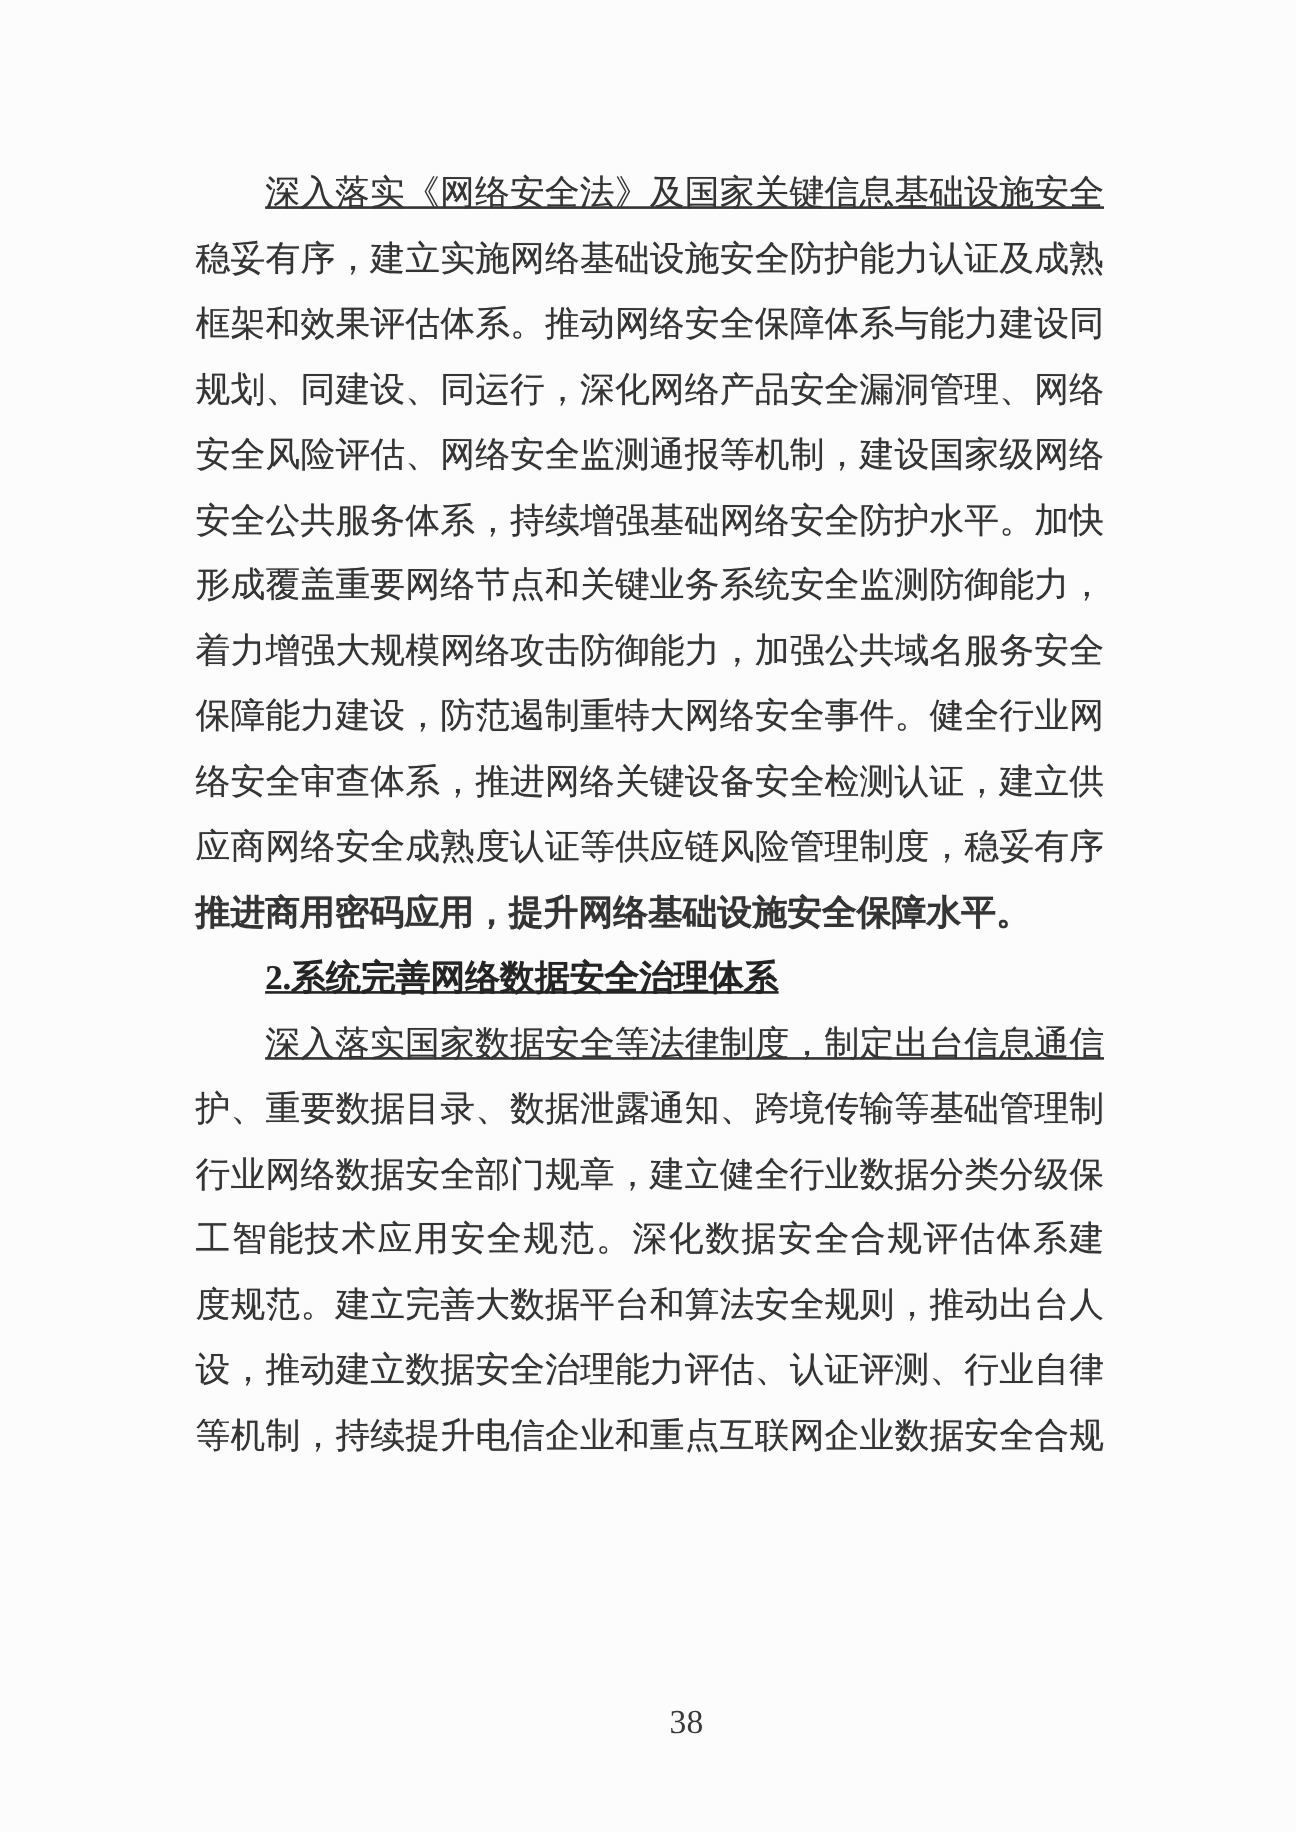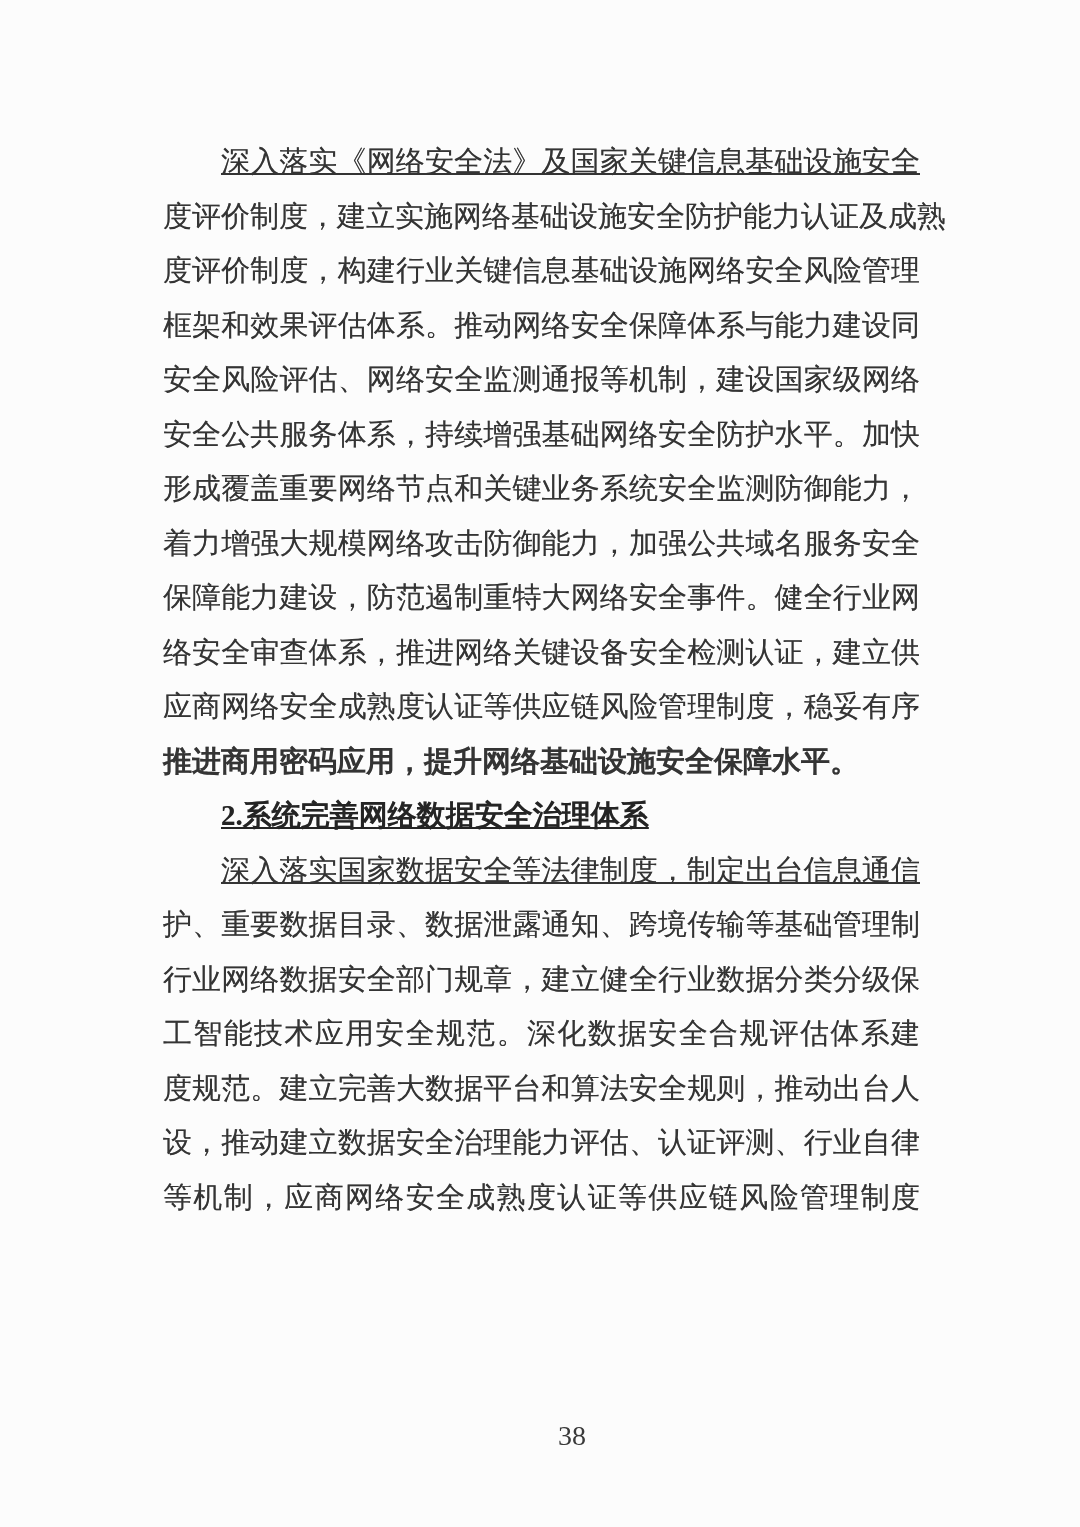--- a/index.html
+++ b/index.html
@@ -60,34 +60,34 @@
     font-family: "Liberation Serif", "DejaVu Serif", serif;
     padding-left: 32px;
   }
 </style>
 </head>
 <body>
 
 <div class="page">
   <div class="text-block">
       <div class="line indent">深入落实《网络安全法》及国家关键信息基础设施安全</div>
-      <div class="line">度评价制度，建立实施网络基础设施安全防护能力认证及成熟</div>
-      <div class="line">度评价制度，构建行业关键信息基础设施网络安全风险管理</div>
+      <div class="line">稳妥有序，建立实施网络基础设施安全防护能力认证及成熟</div>
       <div class="line">框架和效果评估体系。推动网络安全保障体系与能力建设同</div>
+      <div class="line">规划、同建设、同运行，深化网络产品安全漏洞管理、网络</div>
       <div class="line">安全风险评估、网络安全监测通报等机制，建设国家级网络</div>
       <div class="line">安全公共服务体系，持续增强基础网络安全防护水平。加快</div>
       <div class="line">形成覆盖重要网络节点和关键业务系统安全监测防御能力，</div>
       <div class="line">着力增强大规模网络攻击防御能力，加强公共域名服务安全</div>
       <div class="line">保障能力建设，防范遏制重特大网络安全事件。健全行业网</div>
       <div class="line">络安全审查体系，推进网络关键设备安全检测认证，建立供</div>
       <div class="line">应商网络安全成熟度认证等供应链风险管理制度，稳妥有序</div>
       <div class="line short">推进商用密码应用，提升网络基础设施安全保障水平。</div>
       <div class="line heading indent short">2.系统完善网络数据安全治理体系</div>
       <div class="line indent">深入落实国家数据安全等法律制度，制定出台信息通信</div>
       <div class="line">护、重要数据目录、数据泄露通知、跨境传输等基础管理制</div>
       <div class="line">行业网络数据安全部门规章，建立健全行业数据分类分级保</div>
       <div class="line">工智能技术应用安全规范。深化数据安全合规评估体系建</div>
       <div class="line">度规范。建立完善大数据平台和算法安全规则，推动出台人</div>
       <div class="line">设，推动建立数据安全治理能力评估、认证评测、行业自律</div>
-      <div class="line">等机制，应商网络安全成熟度认证等供应链风险管理制度</div>
+      <div class="line">等机制，持续提升电信企业和重点互联网企业数据安全合规</div>
     </div>
   <div class="page-number">38</div>
 </div>
 
 </body></html>

